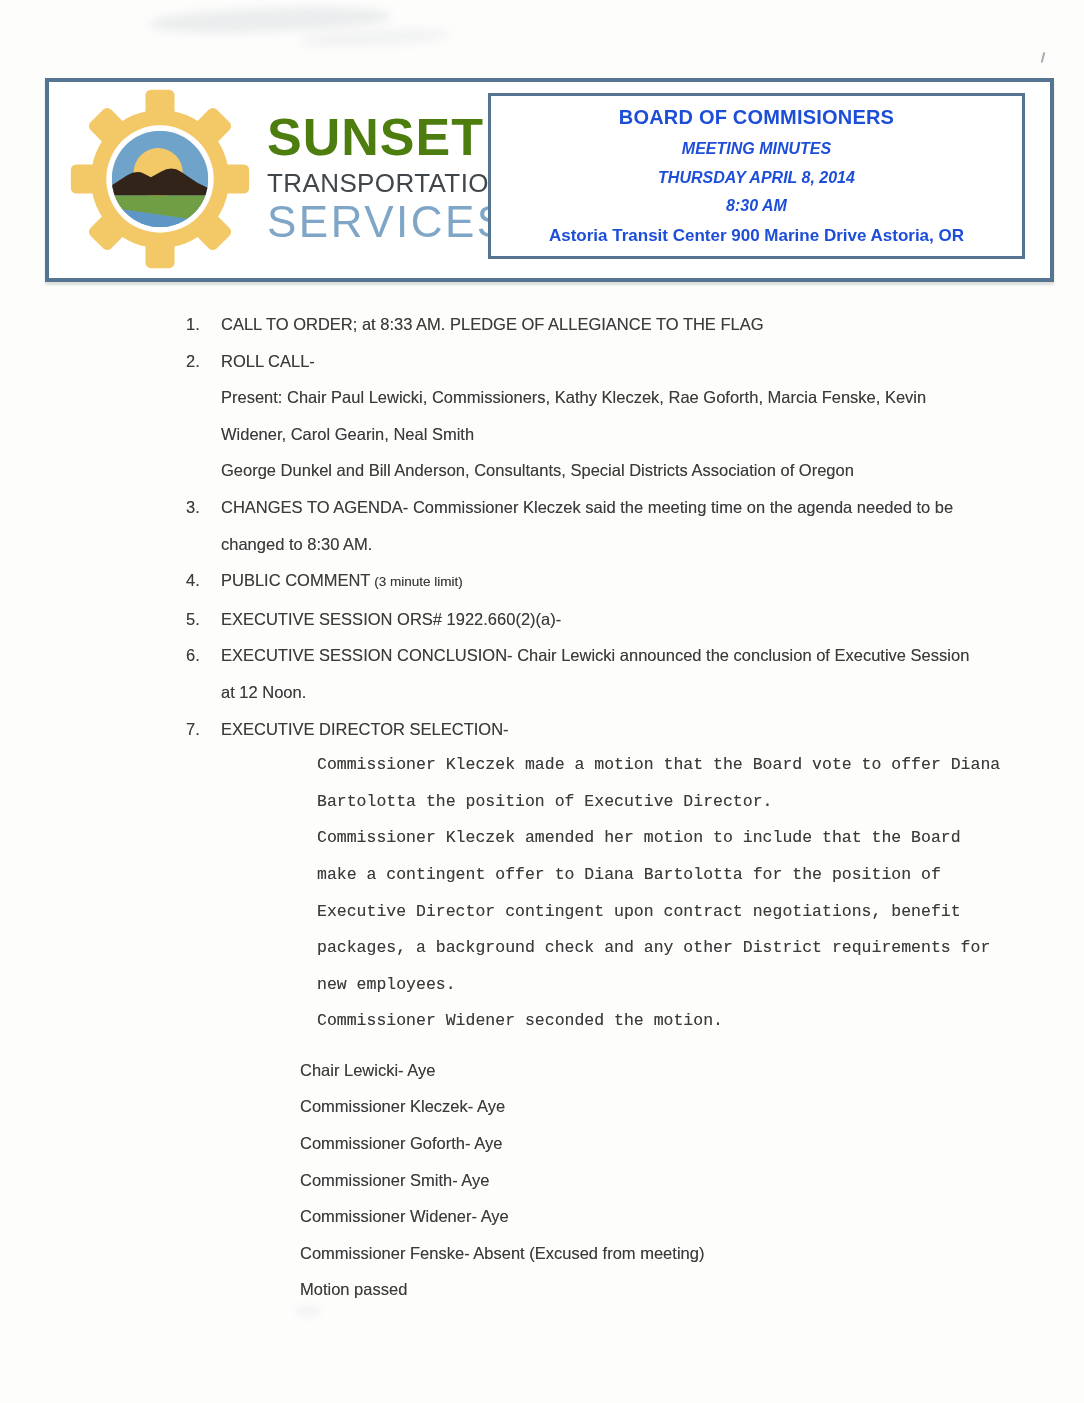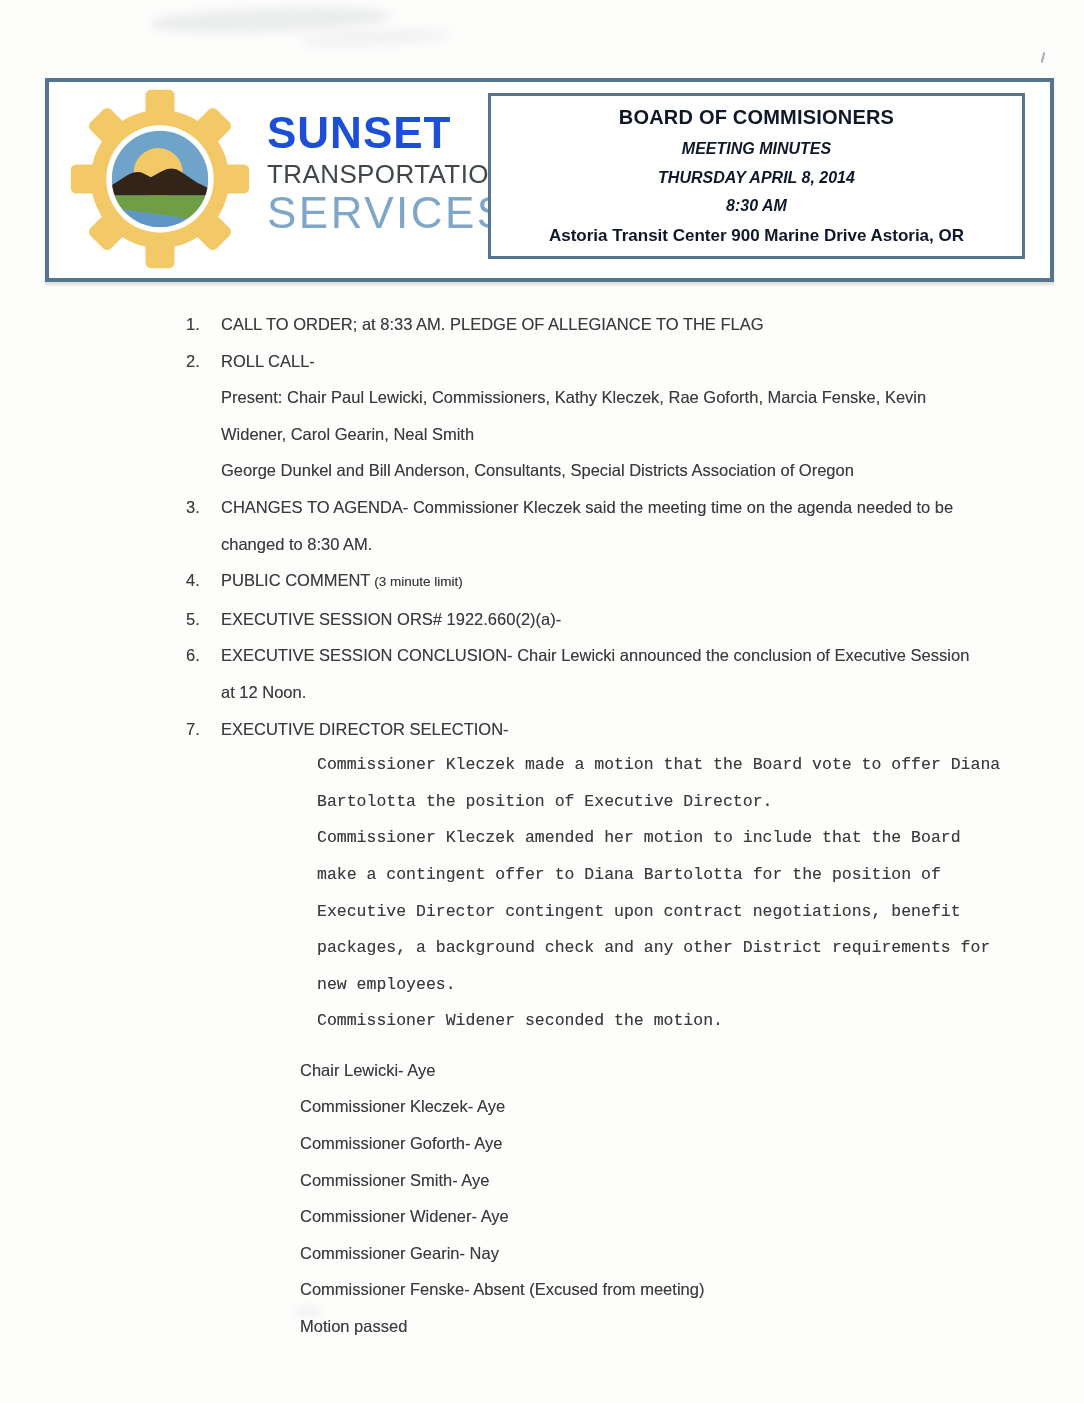--- a/index.html
+++ b/index.html
@@ -24,35 +24,35 @@
   
   .header-box {
     position:absolute; left:45px; top:78px; width:1001px; height:196px;
     border:4px solid #54748f; background:#fff;
     box-shadow:0 3px 2px rgba(130,130,130,.25);
   }
   .logo { position:absolute; left:14px; top:2px; width:430px; height:192px; }
   .logo svg { position:absolute; left:6px; top:4px; }
   .logo-text { position:absolute; left:204px; top:26px; width:226px; }
   .logo-sunset {
-    font-size:44px; font-weight:700; color:#1d4ed8; letter-spacing:1px; line-height:1.05;
+    font-size:52px; font-weight:700; color:#4d7c0f; letter-spacing:1px; line-height:1.05;
   }
   .logo-transportation {
     font-size:26px; font-weight:400; color:#41464b; letter-spacing:0.4px; margin-top:3px;
   }
   .logo-services {
     font-size:44px; font-weight:400; color:#7fa6c6; letter-spacing:2.5px; margin-top:1px; line-height:1.0;
   }
 
   .meeting-box {
     position:absolute; left:439px; top:11px; width:537px; height:166px;
     border:3px solid #54748f; background:#fff;
     display:flex; flex-direction:column; justify-content:space-between;
     align-items:center; text-align:right; padding:10px 6px; box-sizing:border-box;
-    color:#0f172a; font-weight:700;
+    color:#1d4ed8; font-weight:700;
   }
   .mb-title    { font-size:20px; letter-spacing:.2px; }
   .mb-line     { font-size:16px;font-style:italic; }
   .mb-location { font-size:17px; }
 
   
   .minutes {
     position:absolute; left:186px; top:306px; width:832px;
     font-size:16.5px; line-height:36.6px;
     text-shadow:0 0 .4px rgba(40,40,40,.45);
@@ -172,21 +172,20 @@
             <div class="motion-paragraph">Commissioner Kleczek made a motion that the Board vote to offer Diana Bartolotta the position of Executive Director.</div>
             <div class="motion-paragraph">Commissioner Kleczek amended her motion to include that the Board make a contingent offer to Diana Bartolotta for the position of Executive Director contingent upon contract negotiations, benefit packages, a background check and any other District requirements for new employees.</div>
             <div class="motion-paragraph">Commissioner Widener seconded the motion.</div>
           </div>
           <div class="votes">
             <div class="vote-line">Chair Lewicki- Aye</div>
             <div class="vote-line">Commissioner Kleczek- Aye</div>
             <div class="vote-line">Commissioner Goforth- Aye</div>
             <div class="vote-line">Commissioner Smith- Aye</div>
             <div class="vote-line">Commissioner Widener- Aye</div>
-            <div class="vote-line">Commissioner Gearin- Nay</div>
             <div class="vote-line">Commissioner Fenske- Absent (Excused from meeting)</div>
             <div class="vote-line">Motion passed</div>
           </div>
         </div>
       </div>
   </main>
 
 </div>
 
 </body></html>

